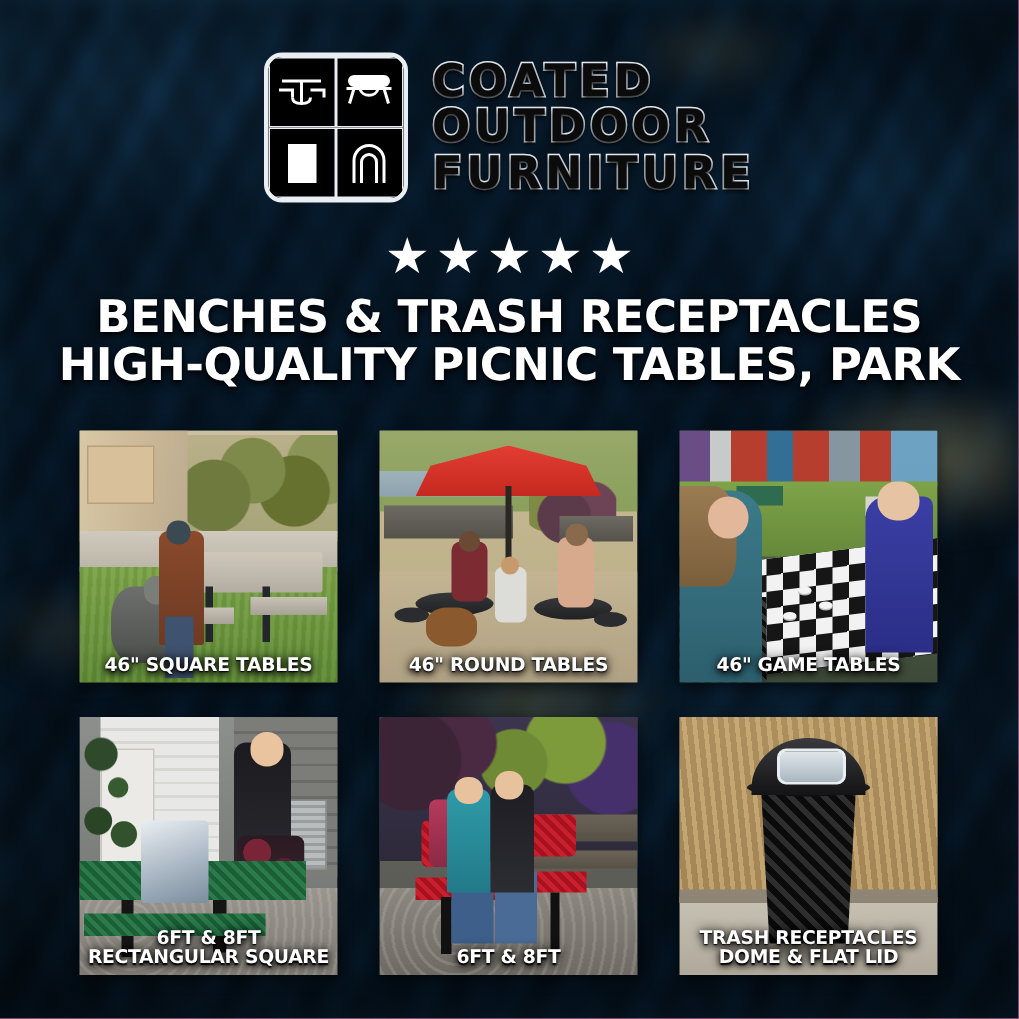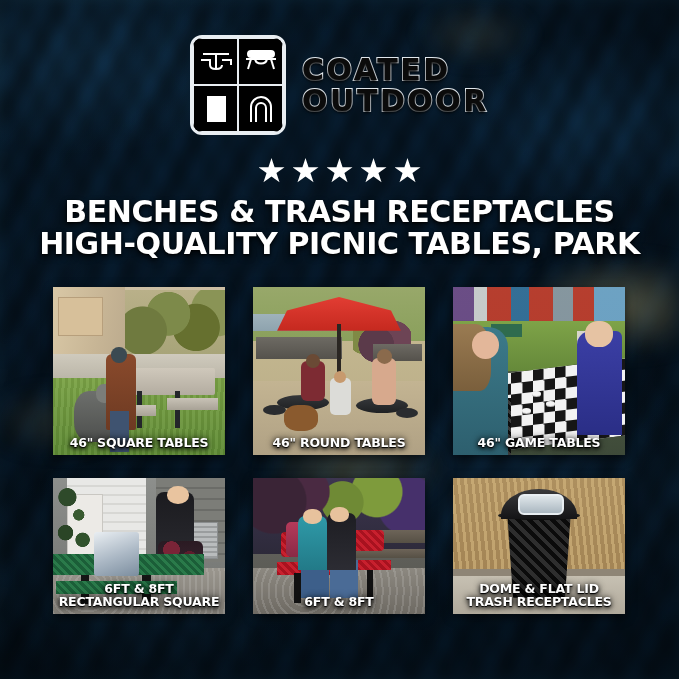--- a/index.html
+++ b/index.html
@@ -94,21 +94,21 @@
   .grid{
     position:absolute;left:53px;top:287px;width:573px;
     display:grid;grid-template-columns:172px 172px 172px;
     column-gap:28px;row-gap:23px;
   }
   .tile{
     position:relative;height:168px;overflow:hidden;
     box-shadow:0 3px 9px rgba(0,0,0,.55);
     background:#1b2a33;
   }
-  .tile.tall{height:136px;}
+  .tile.tall{height:172px;}
   .photo{position:absolute;inset:0;}
   .caption{
     position:absolute;left:4px;right:4px;bottom:6px;
     text-align:center;color:#fff;
     font-family:"DejaVu Sans",sans-serif;
     font-weight:700;font-size:12.5px;line-height:1.06;
     letter-spacing:-0.2px;
     text-shadow:0 2px 4px rgba(0,0,0,.95),0 0 7px rgba(0,0,0,.9),0 1px 1px #000;
   }
   .caption span{display:block;white-space:nowrap;}
@@ -339,20 +339,21 @@
       <div class="logo-cell">
         <svg width="30" height="32" viewBox="0 0 30 32" fill="none" stroke="#ffffff" stroke-width="2">
           <path d="M5 29V14a10 10 0 0 1 20 0v15"></path>
           <path d="M10 29V15a5 5 0 0 1 10 0v14"></path>
         </svg>
       </div>
     </div>
     <div class="wordmark">
       <div class="wm-line">COATED</div>
       <div class="wm-line">OUTDOOR</div>
+      <div class="wm-line">FURNITURE</div>
     </div>
   </div>
 
   <div class="stars" id="stars">
       <div class="star"></div>
       <div class="star"></div>
       <div class="star"></div>
       <div class="star"></div>
       <div class="star"></div>
     </div>
@@ -491,19 +492,19 @@
         <div class="grass6"></div>
           <div class="ground6"></div>
           <div class="curb"></div>
         <div class="shadow6"></div>
         <div class="can"></div>
           <div class="rim"></div>
           <div class="dome"></div>
           <div class="slot"></div>
       </div>
       <div class="caption">
+        <span>TRASH RECEPTACLES</span>
         <span>DOME &amp; FLAT LID</span>
-        <span>TRASH RECEPTACLES</span>
       </div>
     </div>
 
   </div>
 </div>
 
 </body></html>

